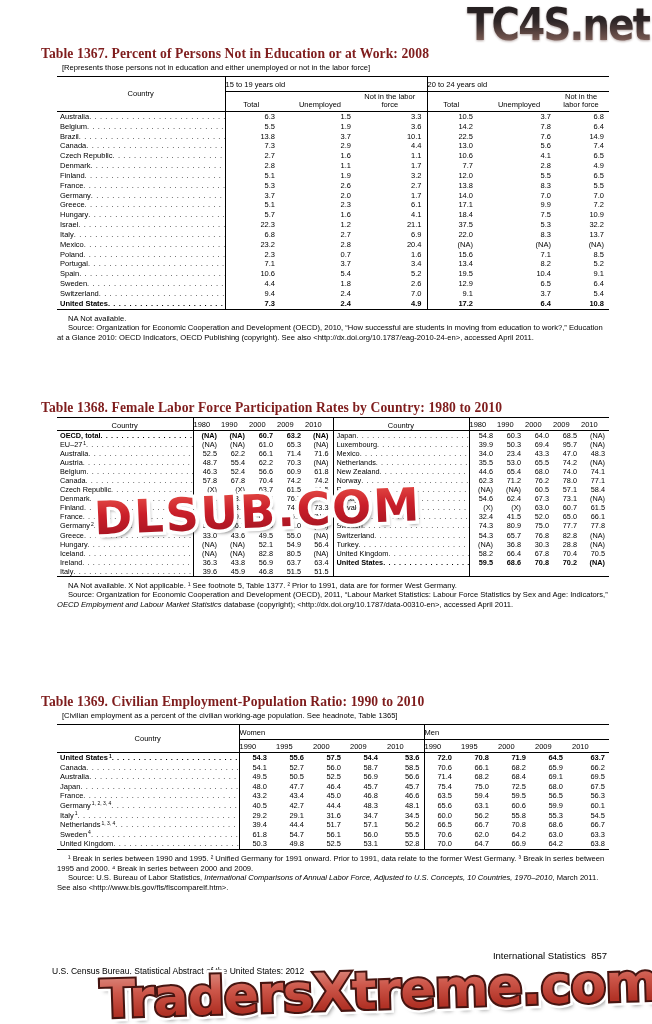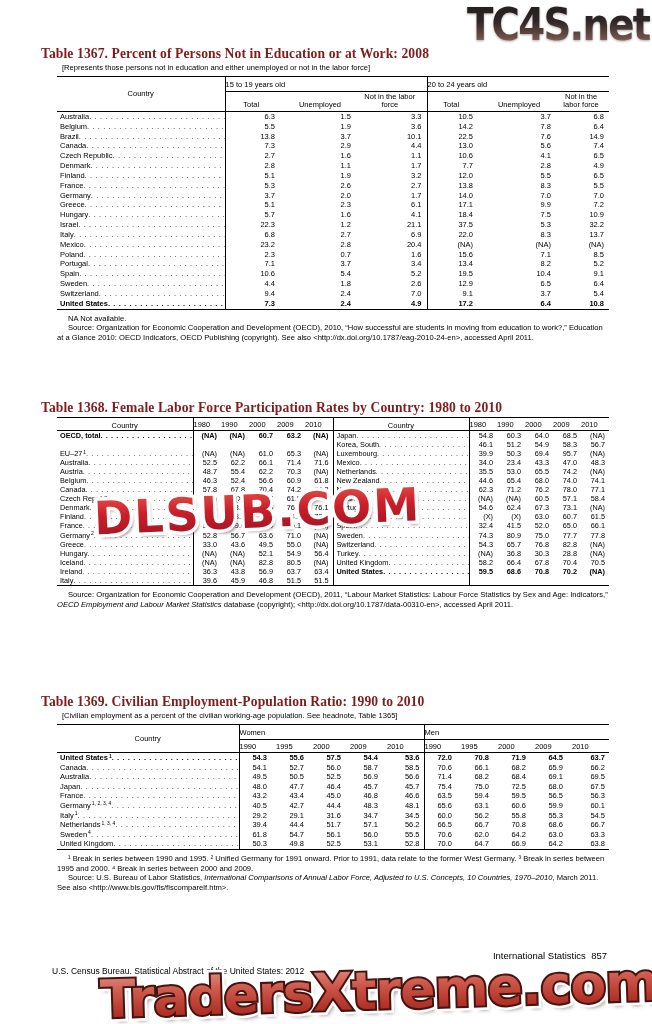--- a/index.html
+++ b/index.html
@@ -450,39 +450,20 @@
               <span class="leader"></span>
             </div>
           </td>
           <td class="num">54.8</td>
           <td class="num">60.3</td>
           <td class="num">64.0</td>
           <td class="num">68.5</td>
           <td class="num">(NA)</td>
         </tr>
         <tr>
-          <td class="cc"></td>
-          <td class="num"></td>
-          <td class="num"></td>
-          <td class="num"></td>
-          <td class="num"></td>
-          <td class="num"></td>
-          <td class="cc">
-            <div class="crow">
-              <span class="cname">Korea, South</span>
-              <span class="leader"></span>
-            </div>
-          </td>
-          <td class="num">46.1</td>
-          <td class="num">51.2</td>
-          <td class="num">54.9</td>
-          <td class="num">58.3</td>
-          <td class="num">56.7</td>
-        </tr>
-        <tr>
           <td class="cc">
             <div class="crow">
               <span class="cname">EU–27</span>
               <sup class="fm">1</sup>
               <span class="leader"></span>
             </div>
           </td>
           <td class="num">(NA)</td>
           <td class="num">(NA)</td>
           <td class="num">61.0</td>
@@ -828,20 +809,21 @@
           <td class="cc"></td>
           <td class="num"></td>
           <td class="num"></td>
           <td class="num"></td>
           <td class="num"></td>
           <td class="num"></td>
         </tr>
       </tbody>
   </table>
   <div class="notes" id="t68notes">
+      <div class="note"><span>NA Not available. X Not applicable. ¹ See footnote 5, Table 1377. ² Prior to 1991, data are for former West Germany.</span></div>
       <div class="note"><span>Source: Organization for Economic Cooperation and Development (OECD), 2011, “Labour Market Statistics: Labour Force Statistics by Sex and Age: Indicators,” </span><span class="it">OECD Employment and Labour Market Statistics</span><span> database (copyright); &lt;http://dx.doi.org/10.1787/data-00310-en&gt;, accessed April 2011.</span></div>
     </div>
 </section>
 
 <section class="sec" style="top:694px">
   <h2 class="ttl">Table 1369. Civilian Employment-Population Ratio: 1990 to 2010</h2>
   <div class="headnote">[Civilian employment as a percent of the civilian working-age population. See headnote, Table 1365]</div>
   <table class="t t69">
     <colgroup>
       <col style="width:182px">

